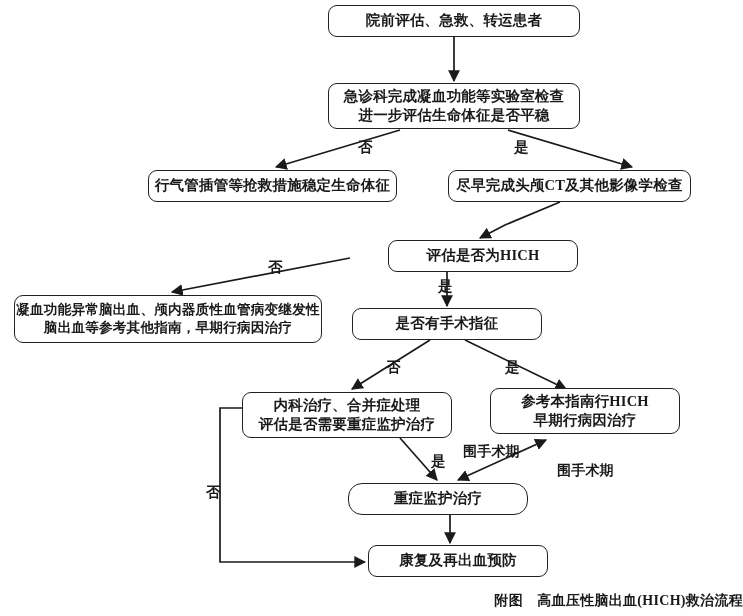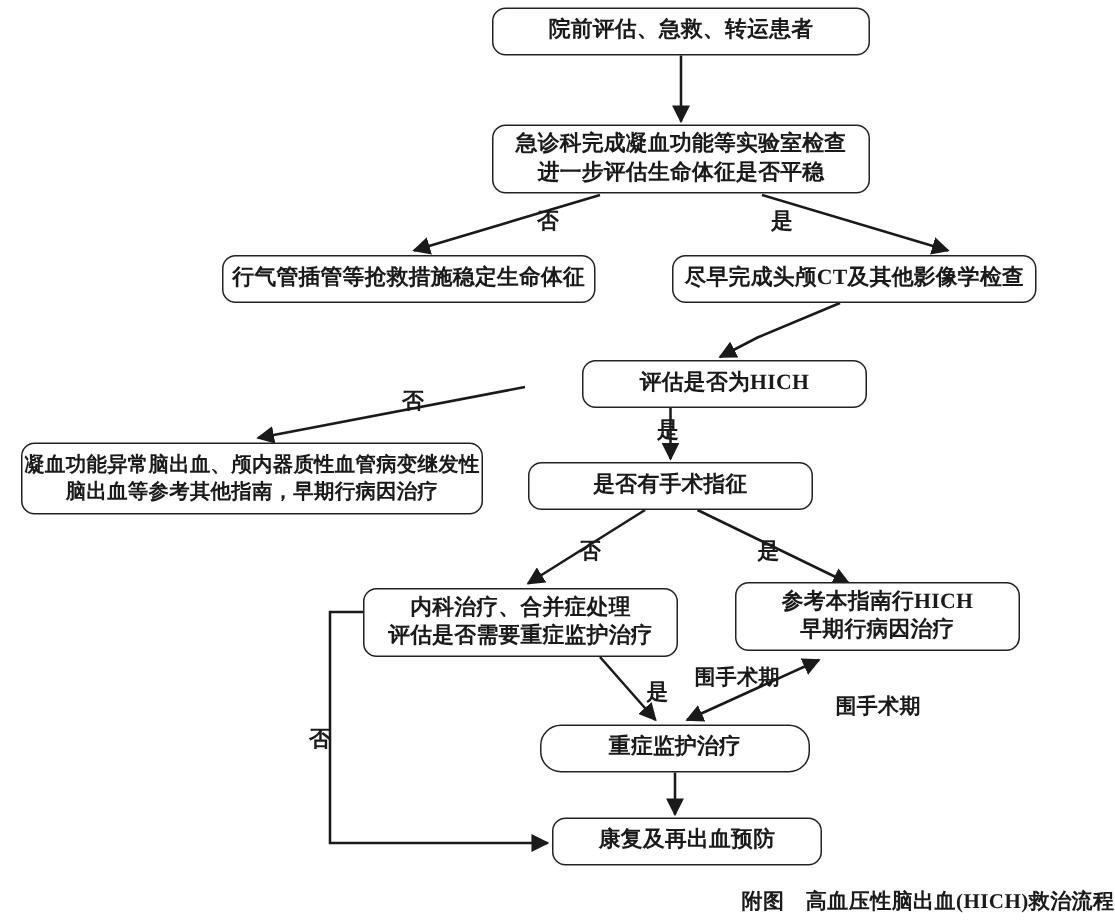--- a/index.html
+++ b/index.html
@@ -151,21 +151,21 @@
   <div class="node" style="left:242px; top:392px; width:210px; height:46px;">
     <span class="line">内科治疗、合并症处理</span>
     <span class="line">评估是否需要重症监护治疗</span>
   </div>
 
   <div class="node" style="left:490px; top:388px; width:190px; height:46px;font-family:Liberation Serif, serif;">
     <span class="line">参考本指南行HICH</span>
     <span class="line">早期行病因治疗</span>
   </div>
 
-  <div class="node" style="left:360px; top:483px; width:180px; height:32px;border-radius:14px;">
+  <div class="node" style="left:348px; top:483px; width:180px; height:32px;border-radius:14px;">
     <span class="line">重症监护治疗</span>
   </div>
 
   <div class="node" style="left:368px; top:545px; width:180px; height:32px;">
     <span class="line">康复及再出血预防</span>
   </div>
 
 
   <div class="branch-label" style="left:358px; top:138px;">否</div>
 

